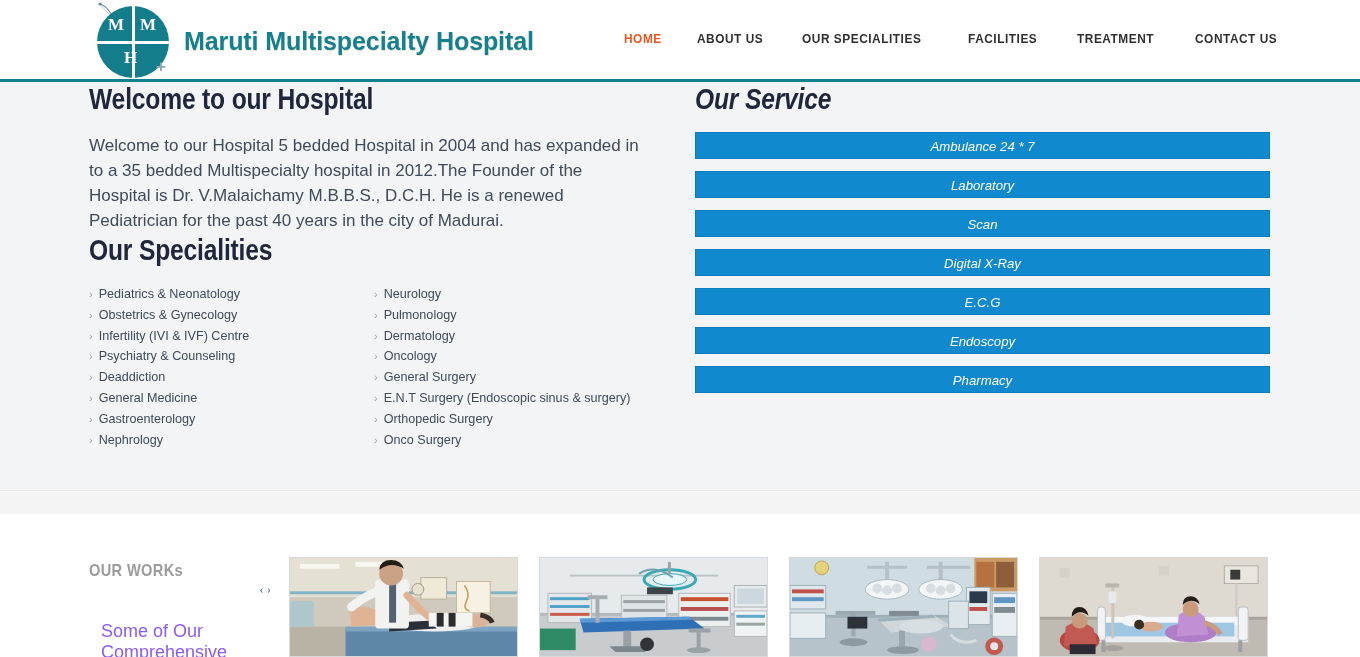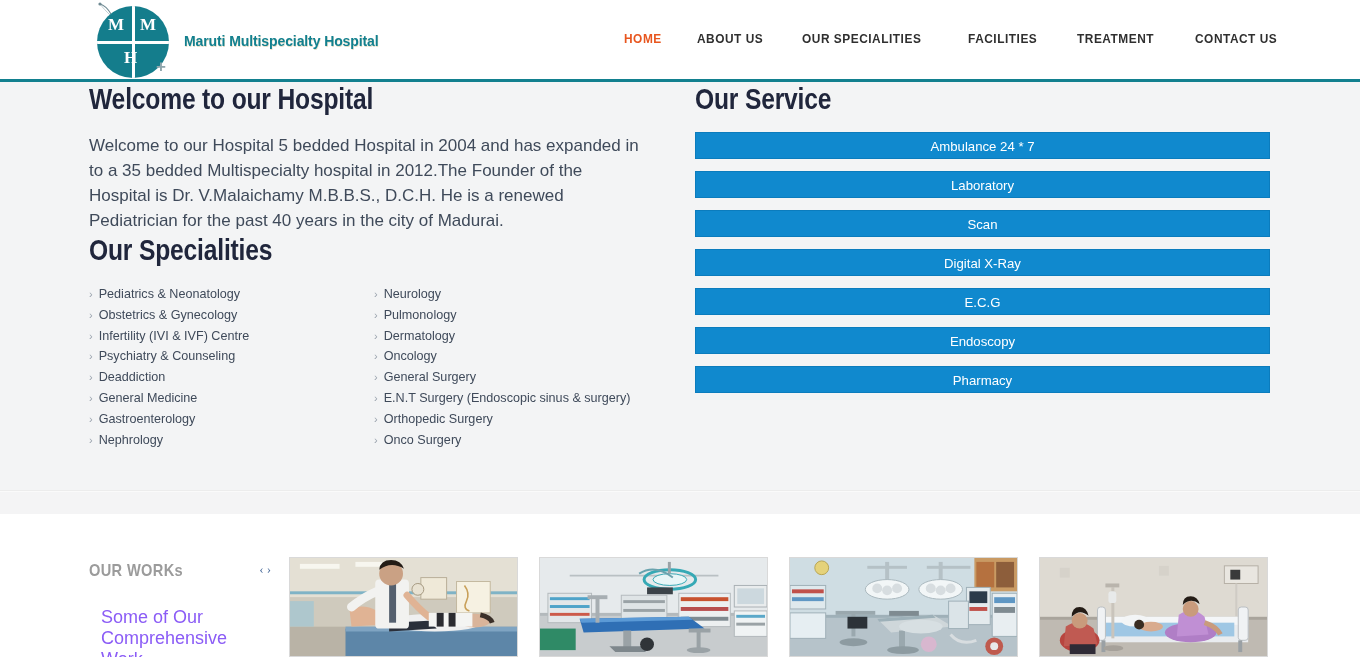--- a/index.html
+++ b/index.html
@@ -92,21 +92,21 @@
   }
   .logo-stethoscope {
     position: absolute;
     left: 4px;
     top: 0px;
     width: 26px;
     height: 20px;
   }
   .brand-title {
     color: #12808f;
-    font-size: 14px;
+    font-size: 25px;
     font-weight: bold;
     letter-spacing: -0.1px;
     white-space: nowrap;
     margin-left: 4px;
     text-shadow: 0.5px 0.5px 0 rgba(180,140,60,0.28);
   }
 
   .mainnav {
     position: absolute;
     right: 72px;
@@ -147,20 +147,21 @@
     position: absolute;
     left: 89px;
     top: 0;
     width: 570px;
   }
   .col-right {
     position: absolute;
     left: 695px;
     top: 0;
     width: 575px;
+    font-style: italic;
   }
 
   h2.section-title {
     font-family: "Liberation Sans Narrow", "Liberation Sans", sans-serif;
     font-size: 30px;
     font-weight: bold;
     color: #20263c;
     margin: 0;
     padding: 0;
     letter-spacing: -0.2px;
@@ -226,20 +227,21 @@
   .works-left {
     position: absolute;
     left: 89px;
     top: 47px;
     width: 190px;
   }
   .works-head {
     display: flex;
     align-items: flex-start;
     width: 182px;
+    flex-direction: column;
   }
   .works-title {
     font-family: "Liberation Sans Narrow", "Liberation Sans", sans-serif;
     font-size: 17px;
     font-weight: bold;
     letter-spacing: 0.4px;
     color: #9b9b9b;
     transform: scaleX(0.86);
     transform-origin: left center;
     white-space: nowrap;

